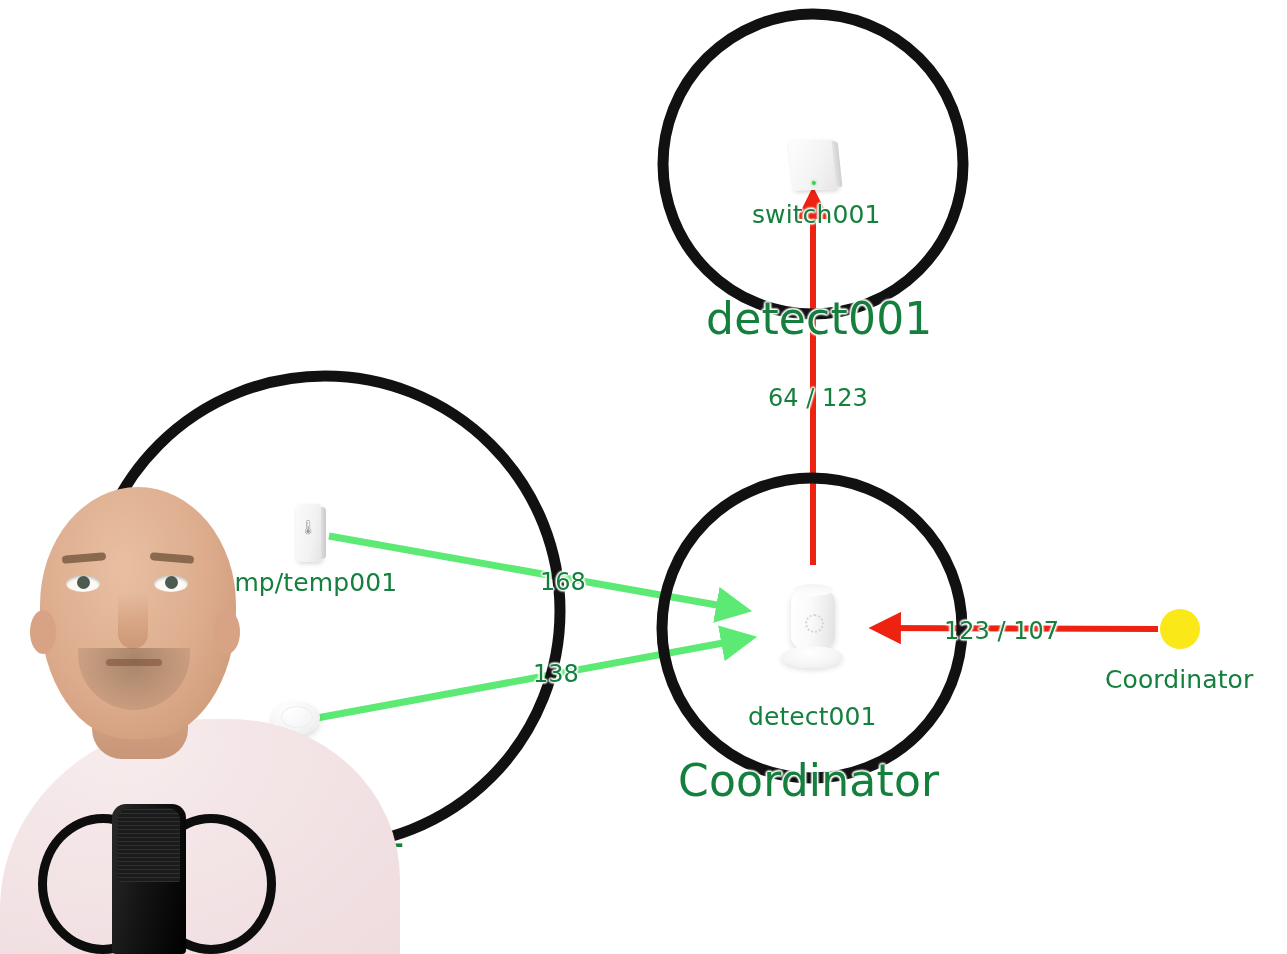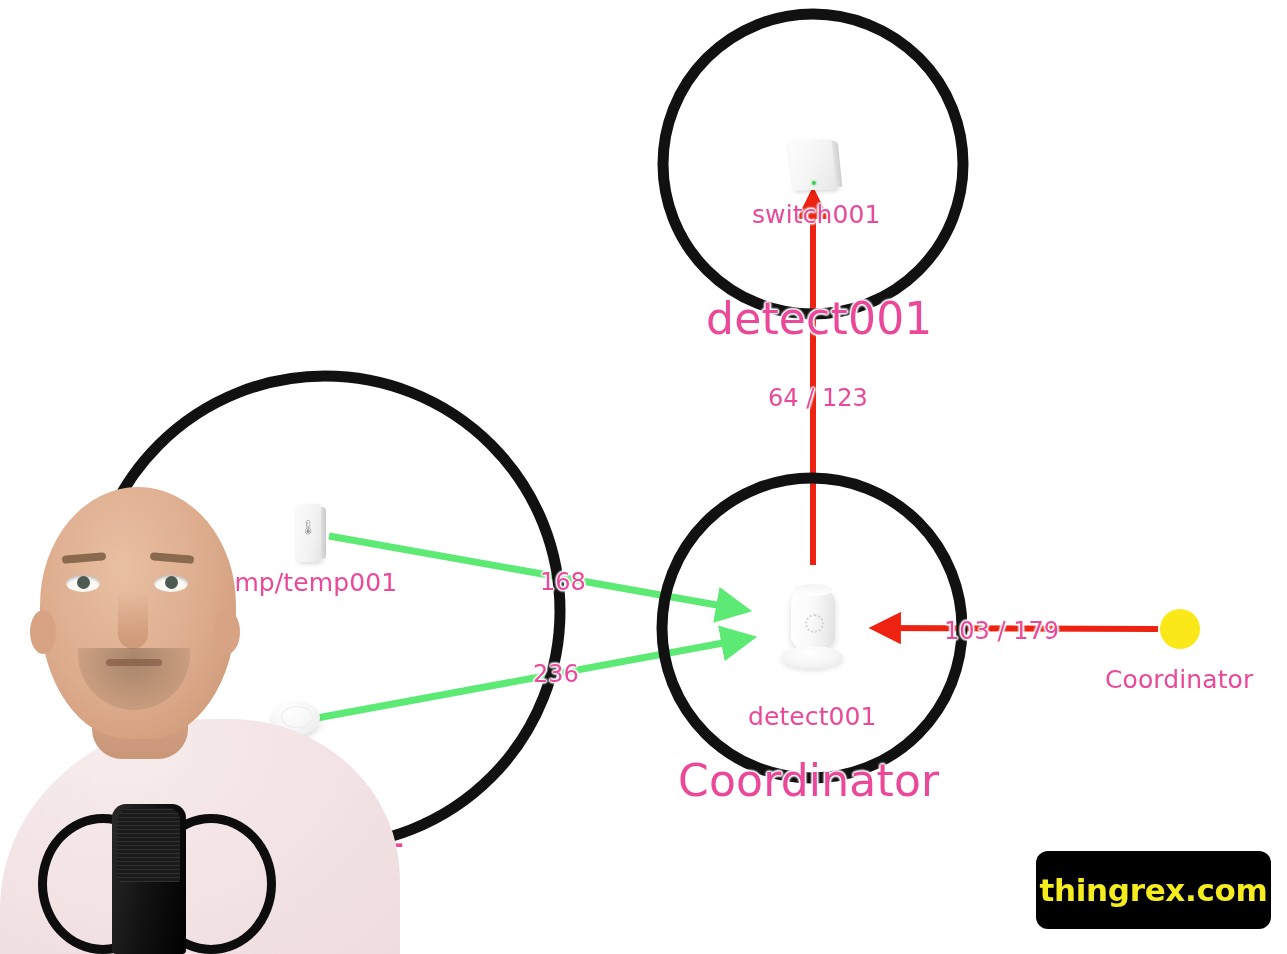--- a/index.html
+++ b/index.html
@@ -39,21 +39,21 @@
   .edge-red {
     stroke: #ee2211;
     stroke-width: 6;
     fill: none;
   }
   .arrow-green { fill: #5cea74; }
   .arrow-red { fill: #ee2211; }
 
   .lbl {
     position: absolute;
-    color: #ec4899;
+    color: #15803d;
     white-space: nowrap;
     text-shadow:
       0 0 3px #fff, 0 0 3px #fff, 0 0 3px #fff, 0 0 3px #fff,
       1px 0 2px #fff, -1px 0 2px #fff, 0 1px 2px #fff, 0 -1px 2px #fff;
     pointer-events: none;
   }
   .lbl-device {
     font-size: 25px;
     letter-spacing: 0.1px;
   }
@@ -390,23 +390,23 @@
   <div class="lbl lbl-group" style="left:678px; top:755px;">Coordinator</div>
 
   <div class="lbl lbl-group" style="left:318px; top:816px;">01 -</div>
 
   <div class="lbl lbl-group" style="left:356px; top:881px;">n</div>
 
   <div class="lbl lbl-edge" style="left:768px; top:384px;">64 / 123</div>
 
   <div class="lbl lbl-edge" style="left:540px; top:568px;">168</div>
 
-  <div class="lbl lbl-edge" style="left:533px; top:660px;">236</div>
-
-  <div class="lbl lbl-edge" style="left:944px; top:617px;">103 / 179</div>
+  <div class="lbl lbl-edge" style="left:533px; top:660px;">138</div>
+
+  <div class="lbl lbl-edge" style="left:944px; top:617px;">123 / 107</div>
 
   <div id="cam">
     <div class="shirt"></div>
     <div class="neck"></div>
     <div class="head"></div>
     <div class="ear-l"></div>
     <div class="ear-r"></div>
     <div class="brow-l"></div>
     <div class="brow-r"></div>
     <div class="eye-l"></div>
@@ -415,17 +415,14 @@
     <div class="pupil-r"></div>
     <div class="nose"></div>
     <div class="mouth"></div>
     <div class="beard"></div>
     <div class="mount-l"></div>
     <div class="mount-r"></div>
     <div class="mic-body"></div>
     <div class="mic-grill"></div>
   </div>
 
-  <div id="watermark">
-    <span class="wm-text">thingrex.com</span>
-  </div>
 
 </div>
 
 </body></html>

